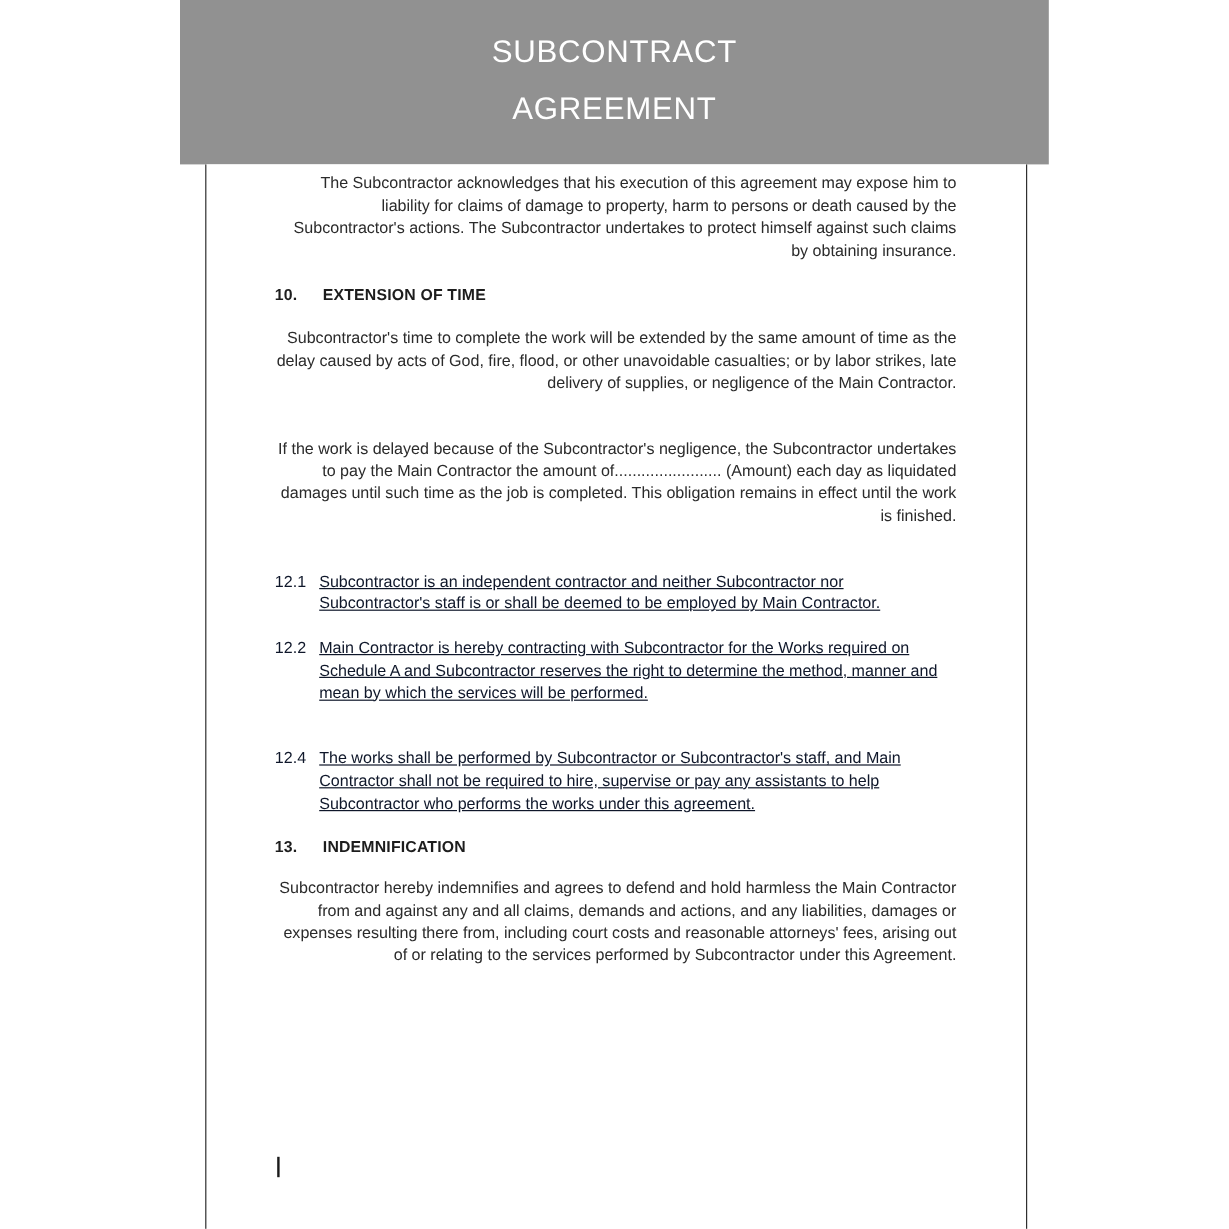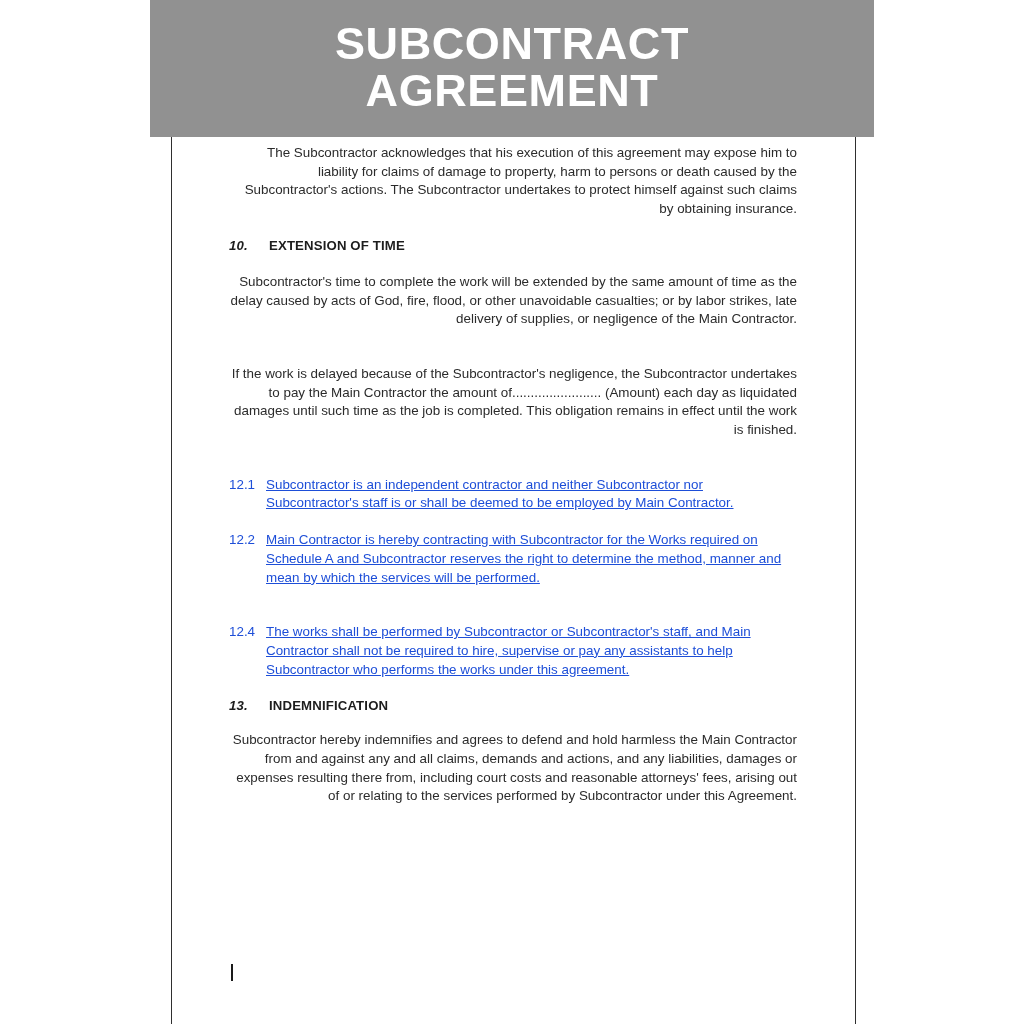--- a/index.html
+++ b/index.html
@@ -35,22 +35,22 @@
     background: #919191;
     display: flex;
     align-items: center;
     justify-content: center;
     box-sizing: border-box;
     padding-bottom: 4px;
   }
   #title-banner .doc-title {
     color: #ffffff;
     font-family: "Liberation Sans", sans-serif;
-    font-size: 45px;
-    font-weight: 700;
+    font-size: 26px;
+    font-weight: 400;
     line-height: 47px;
     letter-spacing: 0.6px;
     text-align: center;
     white-space: pre-line;
     margin: 12px;
   }
 
   
   #sheet {
     position: absolute;
@@ -88,31 +88,30 @@
     font-weight: bold;
     line-height: 18px;
     letter-spacing: 0.15px;
     margin: 0;
     display: flex;
   }
   .heading .h-num {
     display: inline-block;
     width: 40px;
     flex: 0 0 40px;
-    font-style: italic;
   }
   .heading.wide-tab .h-num {
     width: 48px;
     flex: 0 0 48px;
   }
 
   
   .clause {
     display: flex;
-    color: #1d4ed8;
+    color: #0f172a;
     font-family: "Liberation Sans", sans-serif;
     font-size: 13.4px;
     line-height: 18.7px;
     margin: 0;
   }
   .clause .c-num {
     flex: 0 0 37px;
     width: 37px;
   }
   .clause .c-text {

